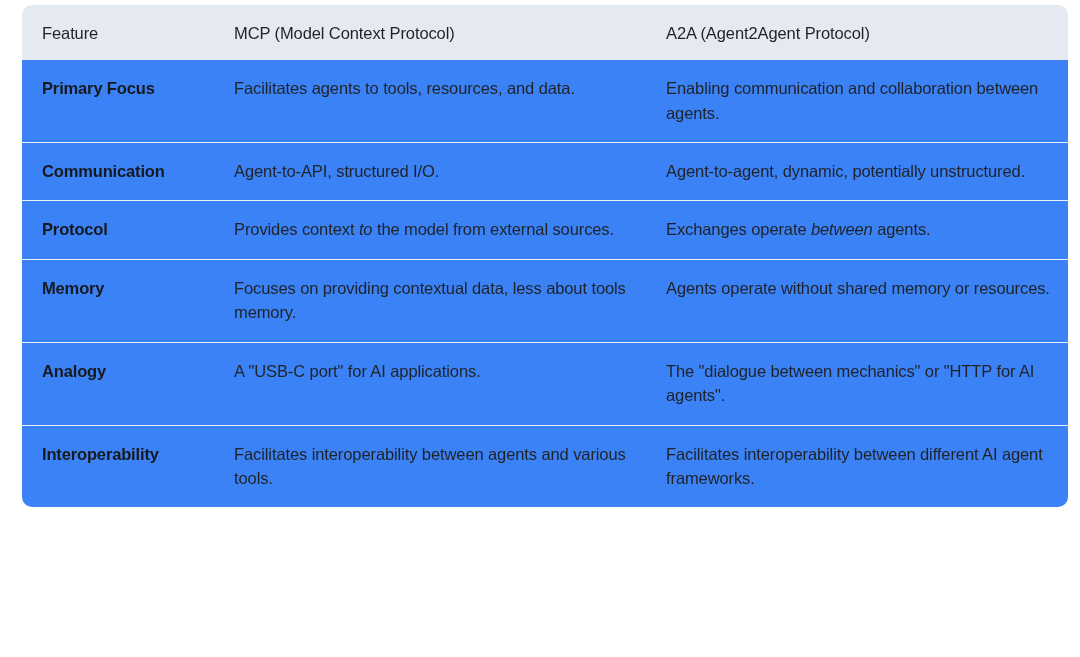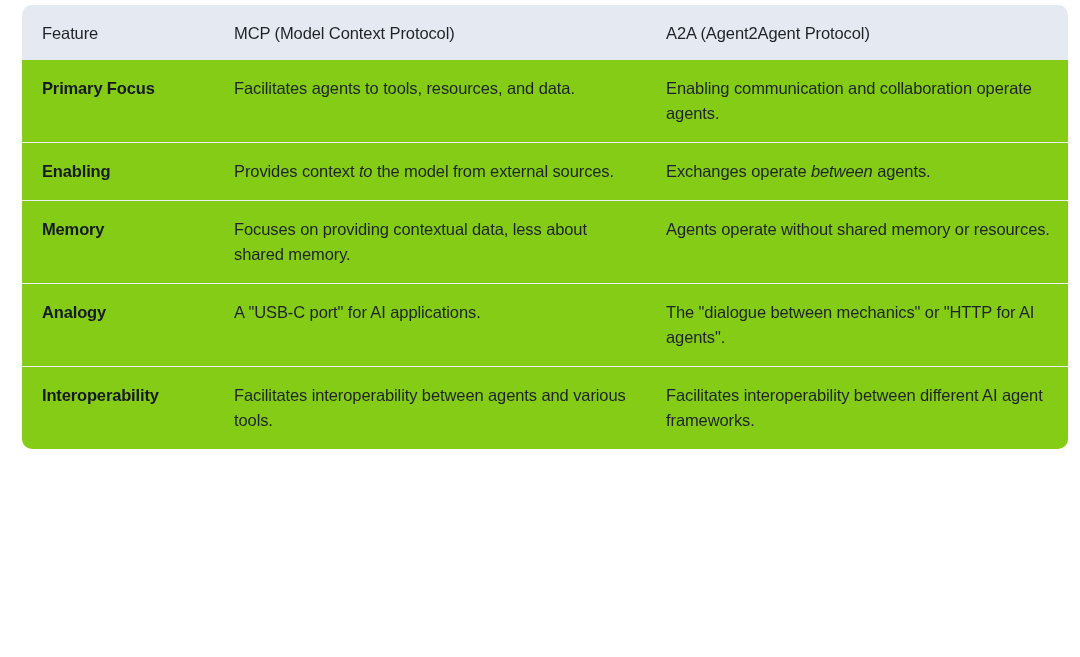--- a/index.html
+++ b/index.html
@@ -44,21 +44,21 @@
     font-weight: 400;
     font-size: 16.5px;
     color: #1f2328;
     padding: 17px 18px 16px 18px;
     line-height: 1.35;
     vertical-align: middle;
     letter-spacing: -0.1px;
   }
   thead th.first { padding-left: 20px; }
 
-  tbody tr { background: #84cc16; }
+  tbody tr { background: #3b82f6; }
   tbody td {
     font-size: 16.5px;
     color: #1f2328;
     padding: 16px 18px 17px 18px;
     line-height: 1.48;
     vertical-align: top;
     border-top: 1px solid #eceff5;
     letter-spacing: -0.1px;
   }
   tbody tr:first-child td { border-top: none; }
@@ -85,30 +85,35 @@
         <tr>
           <th class="first">Feature</th>
           <th>MCP (Model Context Protocol)</th>
           <th>A2A (Agent2Agent Protocol)</th>
         </tr>
       </thead>
       <tbody id="table-body">
           <tr>
             <td class="feature">Primary Focus</td>
             <td>Facilitates agents to tools, resources, and data.</td>
-            <td>Enabling communication and collaboration operate agents.</td>
+            <td>Enabling communication and collaboration between agents.</td>
           </tr>
           <tr>
-            <td class="feature">Enabling</td>
+            <td class="feature">Communication</td>
+            <td>Agent-to-API, structured I/O.</td>
+            <td>Agent-to-agent, dynamic, potentially unstructured.</td>
+          </tr>
+          <tr>
+            <td class="feature">Protocol</td>
             <td><span>Provides context </span><em>to</em><span> the model from external sources.</span></td>
             <td><span>Exchanges operate </span><em>between</em><span> agents.</span></td>
           </tr>
           <tr>
             <td class="feature">Memory</td>
-            <td>Focuses on providing contextual data, less about shared memory.</td>
+            <td>Focuses on providing contextual data, less about tools memory.</td>
             <td>Agents operate without shared memory or resources.</td>
           </tr>
           <tr>
             <td class="feature">Analogy</td>
             <td>A "USB-C port" for AI applications.</td>
             <td>The "dialogue between mechanics" or "HTTP for AI agents".</td>
           </tr>
           <tr>
             <td class="feature">Interoperability</td>
             <td>Facilitates interoperability between agents and various tools.</td>

